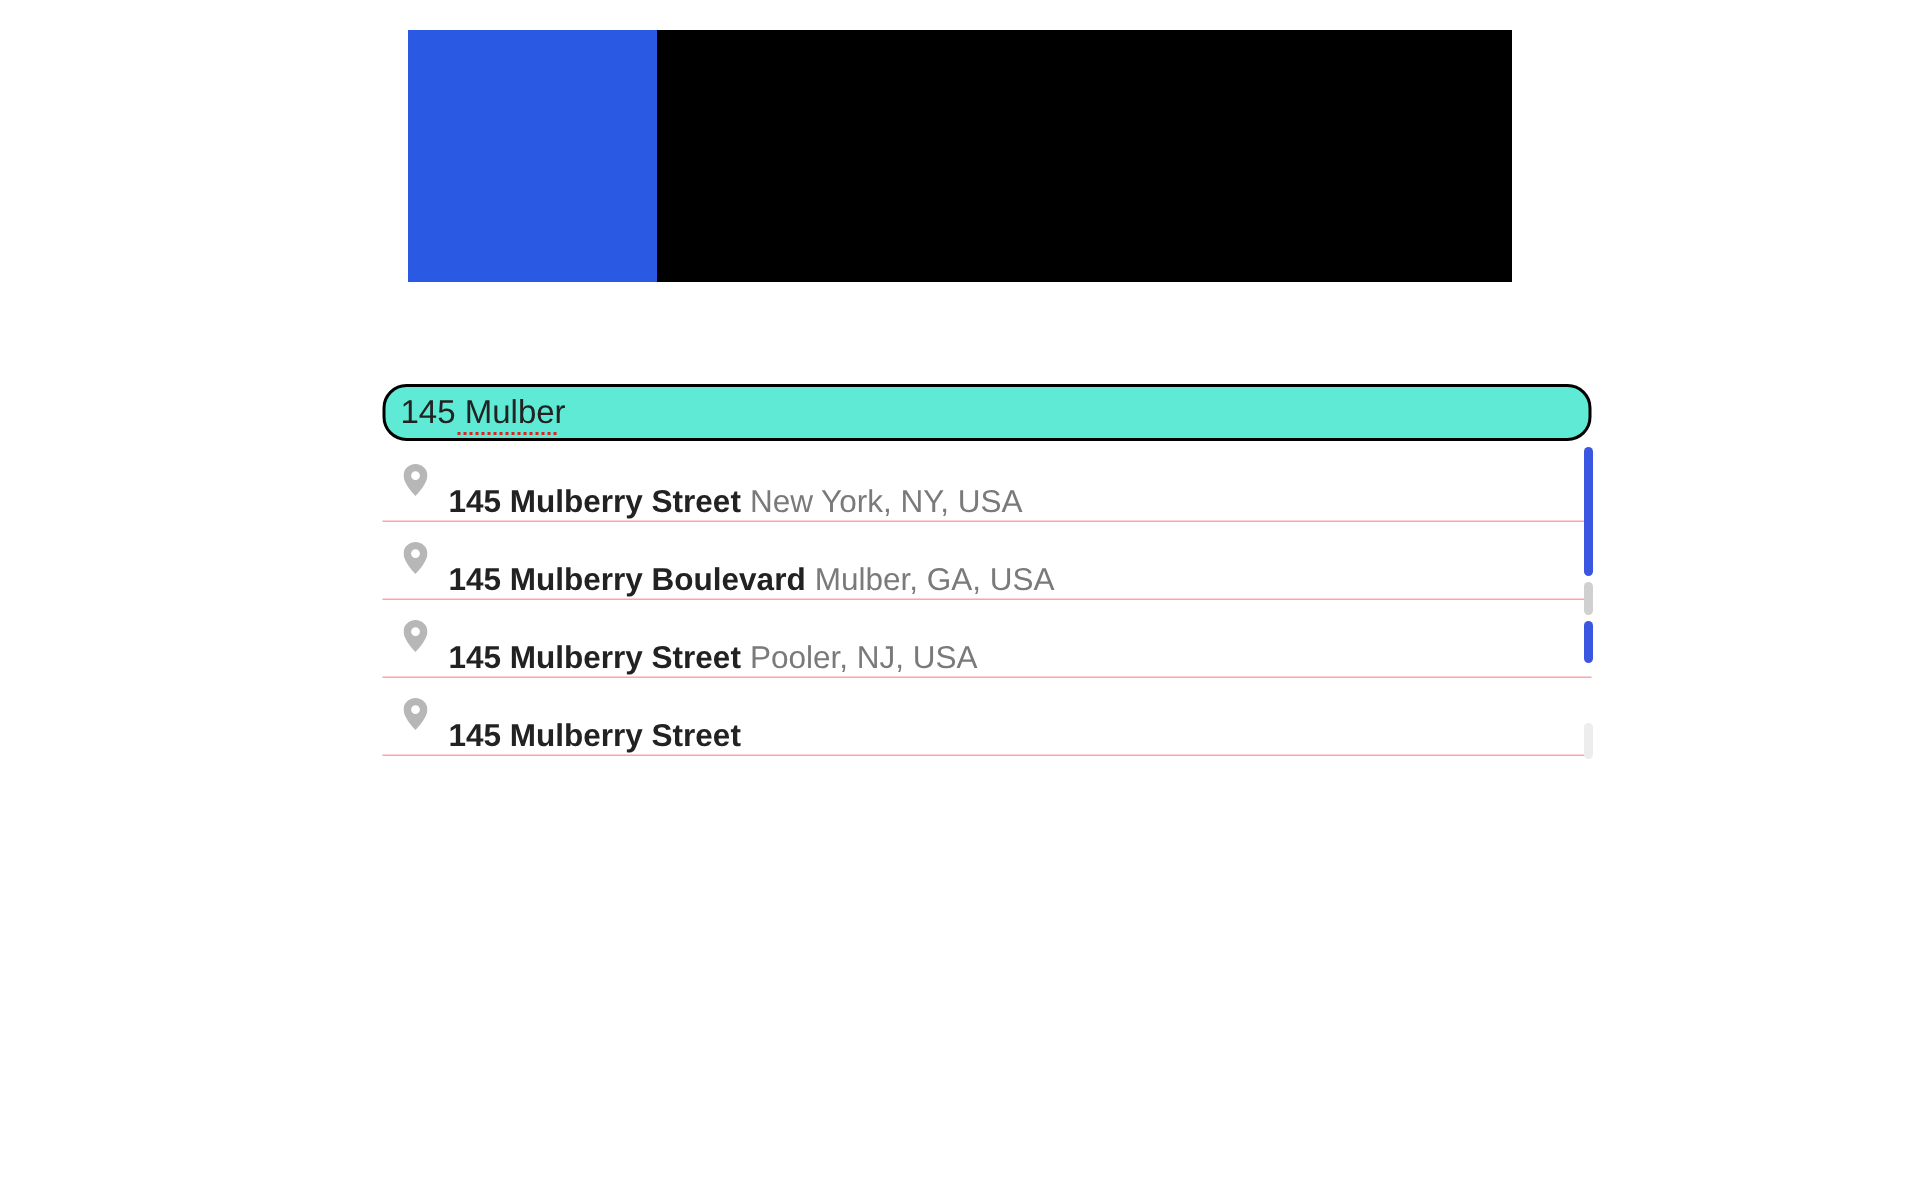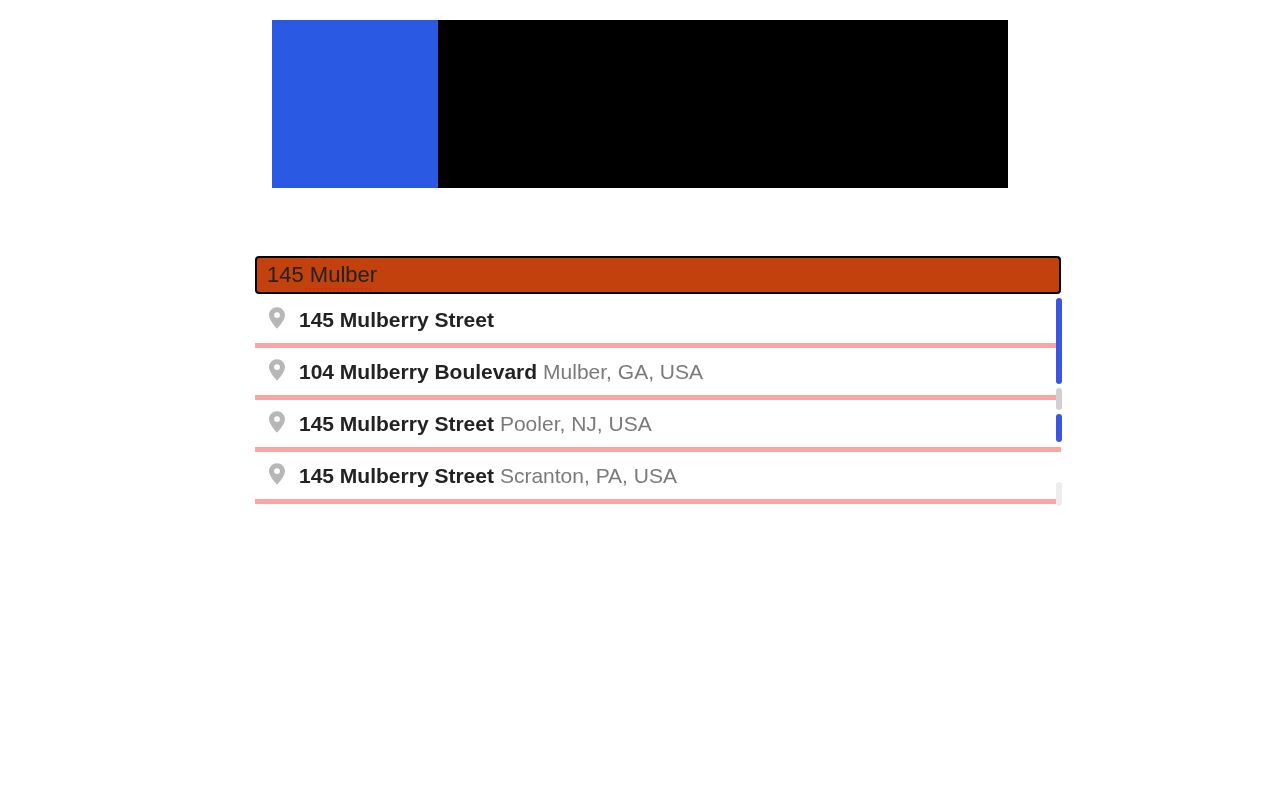--- a/index.html
+++ b/index.html
@@ -11,40 +11,40 @@
   .banner .black{position:absolute;left:166px;top:0;width:570px;height:168px;background:#000;}
   .banner .arc{position:absolute;left:150px;top:-25px;width:220px;height:220px;background:transparent;}
 
   
   .search-wrap{position:absolute;left:255px;top:256px;width:806px;}
   .search-input{
     box-sizing:border-box;
     width:100%;
     height:38px;
     border:2px solid #000;
-    border-radius:4px;
+    border-radius:16px;
     font-size:22px;
     color:#222;
     padding:0 10px;
     outline:none;
-    background:#c2410c;
+    background:#5eead4;
   }
   .spell{position:absolute;left:305px;top:288px;width:66px;border-bottom:2px dotted #d22;pointer-events:none;}
 
   
   .dropdown{position:absolute;left:255px;top:296px;width:806px;background:#fff;}
   .item{
     position:relative;
     box-sizing:border-box;
     width:100%;
     height:52px;
-    border-bottom:5px solid #fca5a5;
+    border-bottom:1px solid #fca5a5;
     padding-left:44px;
     display:flex;
-    align-items:center;
+    align-items:flex-end;
     font-size:21px;
     color:#222;
     cursor:pointer;
   }
   .item .pin{
     position:absolute;
     left:12px;top:50%;transform:translateY(-50%);
     width:20px;height:26px;display:flex;align-items:flex-start;justify-content:center;
   }
   .item .pin svg{width:16px;height:22px;fill:#b7b7b7;}
@@ -76,47 +76,47 @@
   <div class="spell"></div>
 
   <div class="dropdown">
     <div class="item">
       <span class="pin">
         <svg viewBox="0 0 24 32">
             <path d="M12 0C5.4 0 0 5.2 0 11.6 0 20.3 12 32 12 32s12-11.7 12-20.4C24 5.2 18.6 0 12 0zm0 16a4.4 4.4 0 1 1 0-8.8 4.4 4.4 0 0 1 0 8.8z"></path>
           </svg>
       </span>
       <span class="main">145 Mulberry Street</span>
+      <span class="sec">New York, NY, USA</span>
     </div>
     <div class="item">
       <span class="pin">
         <svg viewBox="0 0 24 32">
             <path d="M12 0C5.4 0 0 5.2 0 11.6 0 20.3 12 32 12 32s12-11.7 12-20.4C24 5.2 18.6 0 12 0zm0 16a4.4 4.4 0 1 1 0-8.8 4.4 4.4 0 0 1 0 8.8z"></path>
           </svg>
       </span>
-      <span class="main">104 Mulberry Boulevard</span>
+      <span class="main">145 Mulberry Boulevard</span>
       <span class="sec">Mulber, GA, USA</span>
     </div>
     <div class="item">
       <span class="pin">
         <svg viewBox="0 0 24 32">
             <path d="M12 0C5.4 0 0 5.2 0 11.6 0 20.3 12 32 12 32s12-11.7 12-20.4C24 5.2 18.6 0 12 0zm0 16a4.4 4.4 0 1 1 0-8.8 4.4 4.4 0 0 1 0 8.8z"></path>
           </svg>
       </span>
       <span class="main">145 Mulberry Street</span>
       <span class="sec">Pooler, NJ, USA</span>
     </div>
     <div class="item">
       <span class="pin">
         <svg viewBox="0 0 24 32">
             <path d="M12 0C5.4 0 0 5.2 0 11.6 0 20.3 12 32 12 32s12-11.7 12-20.4C24 5.2 18.6 0 12 0zm0 16a4.4 4.4 0 1 1 0-8.8 4.4 4.4 0 0 1 0 8.8z"></path>
           </svg>
       </span>
       <span class="main">145 Mulberry Street</span>
-      <span class="sec">Scranton, PA, USA</span>
     </div>
   </div>
 
   <div class="scrollrail">
     <div class="thumb blue1"></div>
     <div class="thumb grey"></div>
     <div class="thumb blue2"></div>
     <div class="thumb grey2"></div>
   </div>
 

